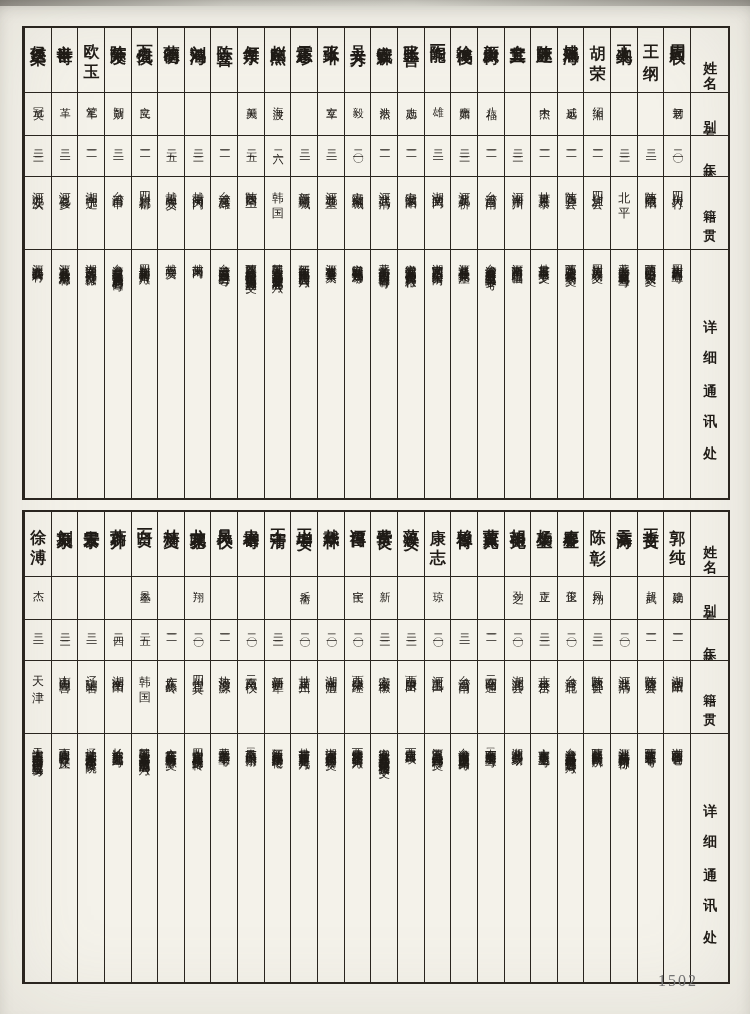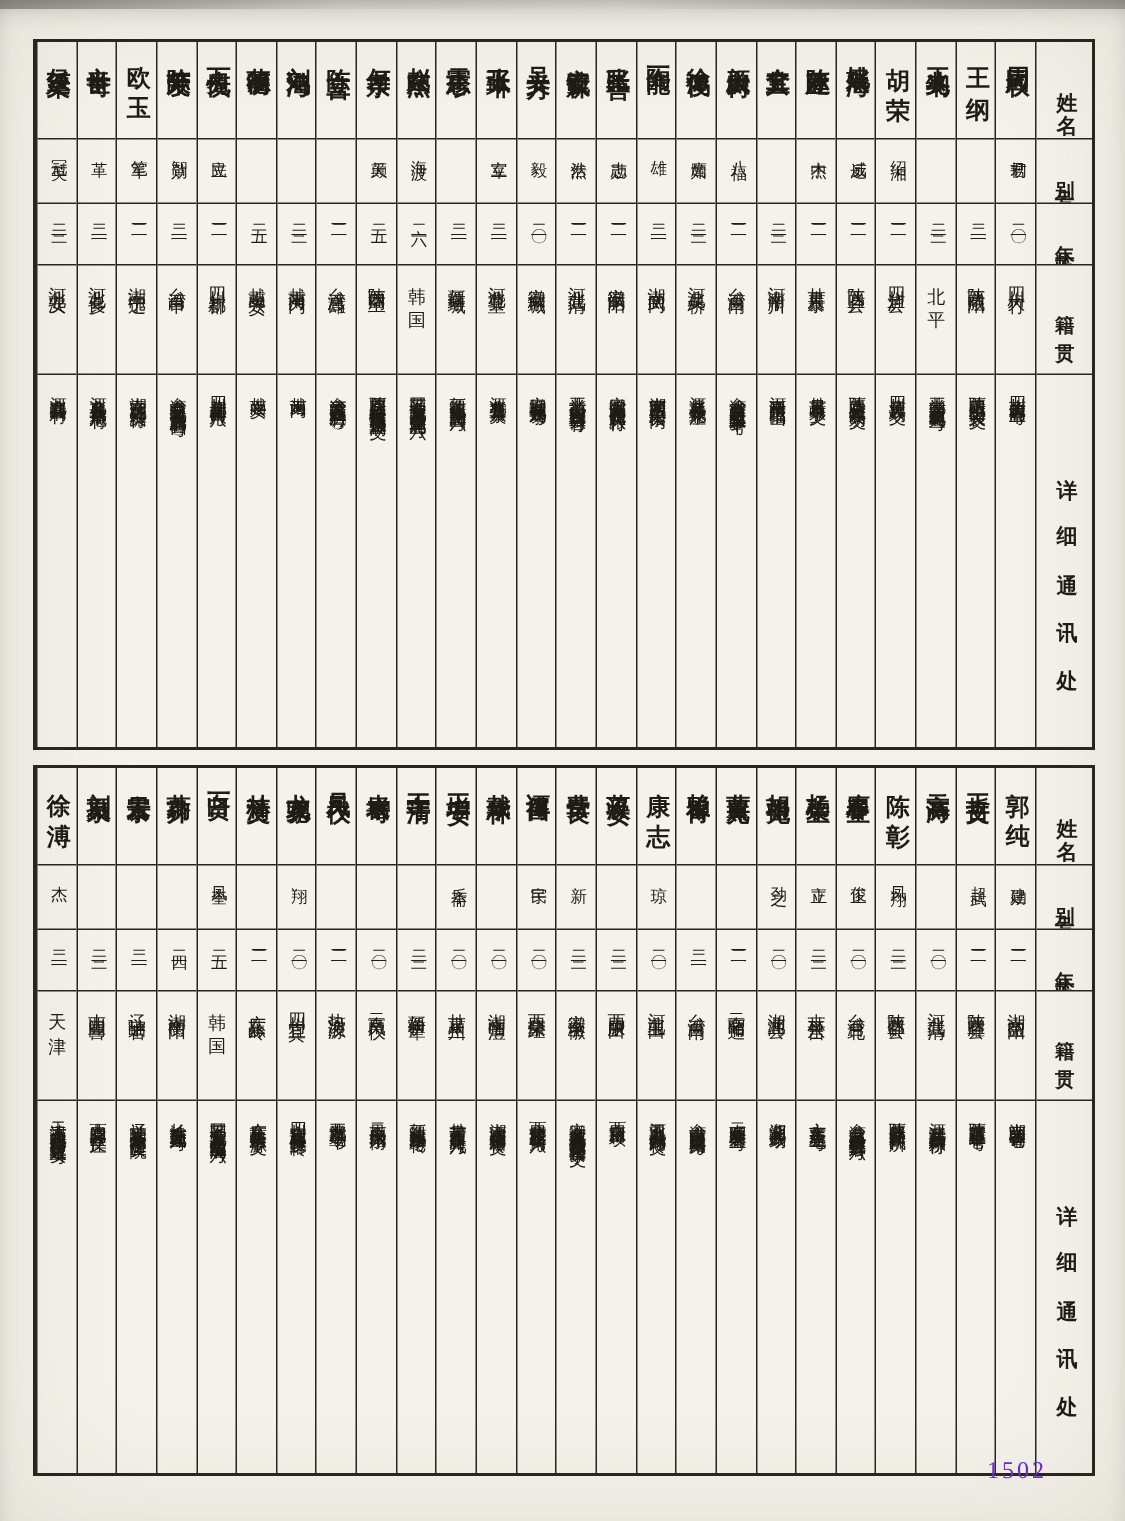--- a/index.html
+++ b/index.html
@@ -35,21 +35,21 @@
   
   .hcell { align-items:center; }
   .hcell .vt { font-weight:bold; }
   .h-name .vt   { font-size:14px; letter-spacing:15px; margin-top:10px; }
   .h-alias .vt  { font-size:13px; letter-spacing:7px;  margin-top:6px; }
   .h-age .vt    { font-size:13px; letter-spacing:5px;  margin-top:4px; }
   .h-native .vt { font-size:13px; letter-spacing:19px; margin-top:12px; }
   .h-addr .vt   { font-size:14px; letter-spacing:32px; margin-top:26px; }
   .page-number {
     position:absolute; top:972px; left:658px;
-    font-size:16px; letter-spacing:2px; color:#6d28d9;
+    font-size:16px; letter-spacing:2px; color:#737373;
   }
   .edge-smudge { position:absolute; top:0; left:0; width:750px; height:6px;
     background:linear-gradient(90deg, rgba(60,56,50,.45), rgba(60,56,50,.05) 30%, rgba(60,56,50,.0) 55%, rgba(60,56,50,.35)); }
 </style>
 </head>
 <body>
 
 <div class="page">
   <div class="edge-smudge"></div>
   <div class="table-area">

